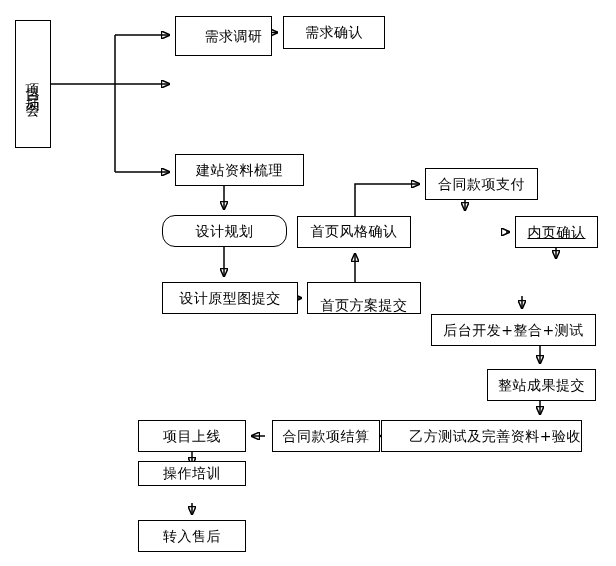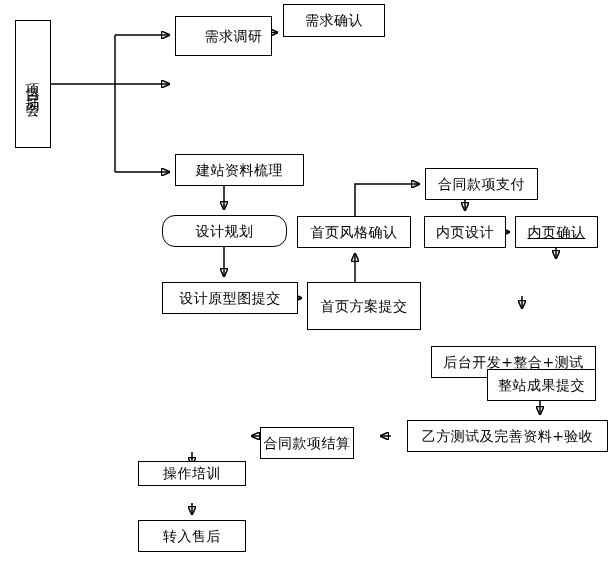--- a/index.html
+++ b/index.html
@@ -109,74 +109,74 @@
   </svg>
 
   <div class="node vertical-text" style="left:15px; top:20px; width:36px; height:128px;">
     <span class="label">项目启动会</span>
   </div>
 
   <div class="node" style="left:175px; top:16px; width:97px; height:40px;padding-left:20px;">
     <span class="label">需求调研</span>
   </div>
 
-  <div class="node" style="left:283px; top:4px; width:102px; height:33px;">
+  <div class="node" style="left:283px; top:16px; width:102px; height:33px;">
     <span class="label">需求确认</span>
   </div>
 
 
   <div class="node" style="left:175px; top:154px; width:129px; height:32px;">
     <span class="label">建站资料梳理</span>
   </div>
 
   <div class="node" style="left:162px; top:215px; width:125px; height:32px;border-radius:13px;">
     <span class="label">设计规划</span>
   </div>
 
   <div class="node" style="left:162px; top:282px; width:136px; height:32px;">
     <span class="label">设计原型图提交</span>
   </div>
 
-  <div class="node" style="left:297px; top:216px; width:114px; height:32px;">
+  <div class="node" style="left:297px; top:216px; width:114px; height:32px;font-family:Liberation Serif, serif;">
     <span class="label">首页风格确认</span>
   </div>
 
-  <div class="node" style="left:307px; top:282px; width:114px; height:48px;">
+  <div class="node" style="left:307px; top:282px; width:114px; height:32px;align-items:flex-end;">
     <span class="label">首页方案提交</span>
   </div>
 
   <div class="node" style="left:425px; top:168px; width:113px; height:32px;">
     <span class="label">合同款项支付</span>
   </div>
 
-  <div class="node" style="left:424px; top:216px; width:82px; height:32px;">
-    <span class="label">内页设计</span>
-  </div>
 
   <div class="node" style="left:515px; top:216px; width:83px; height:32px;text-decoration:underline;">
     <span class="label">内页确认</span>
   </div>
 
 
-  <div class="node" style="left:431px; top:314px; width:165px; height:32px;margin-top:32px;">
+  <div class="node" style="left:431px; top:314px; width:165px; height:32px;">
     <span class="label">后台开发+整合+测试</span>
   </div>
 
   <div class="node" style="left:487px; top:369px; width:109px; height:32px;">
     <span class="label">整站成果提交</span>
   </div>
 
-  <div class="node" style="left:407px; top:420px; width:201px; height:32px;">
+  <div class="node" style="left:381px; top:420px; width:201px; height:32px;justify-content:flex-end;">
     <span class="label">乙方测试及完善资料+验收</span>
   </div>
 
-  <div class="node" style="left:260px; top:420px; width:94px; height:32px;margin-top:7px;">
+  <div class="node" style="left:272px; top:420px; width:108px; height:32px;">
     <span class="label">合同款项结算</span>
   </div>
 
+  <div class="node" style="left:138px; top:420px; width:108px; height:32px;">
+    <span class="label">项目上线</span>
+  </div>
 
   <div class="node" style="left:138px; top:461px; width:108px; height:25px;">
     <span class="label">操作培训</span>
   </div>
 
   <div class="node" style="left:138px; top:520px; width:108px; height:32px;">
     <span class="label">转入售后</span>
   </div>
 
 </div>

